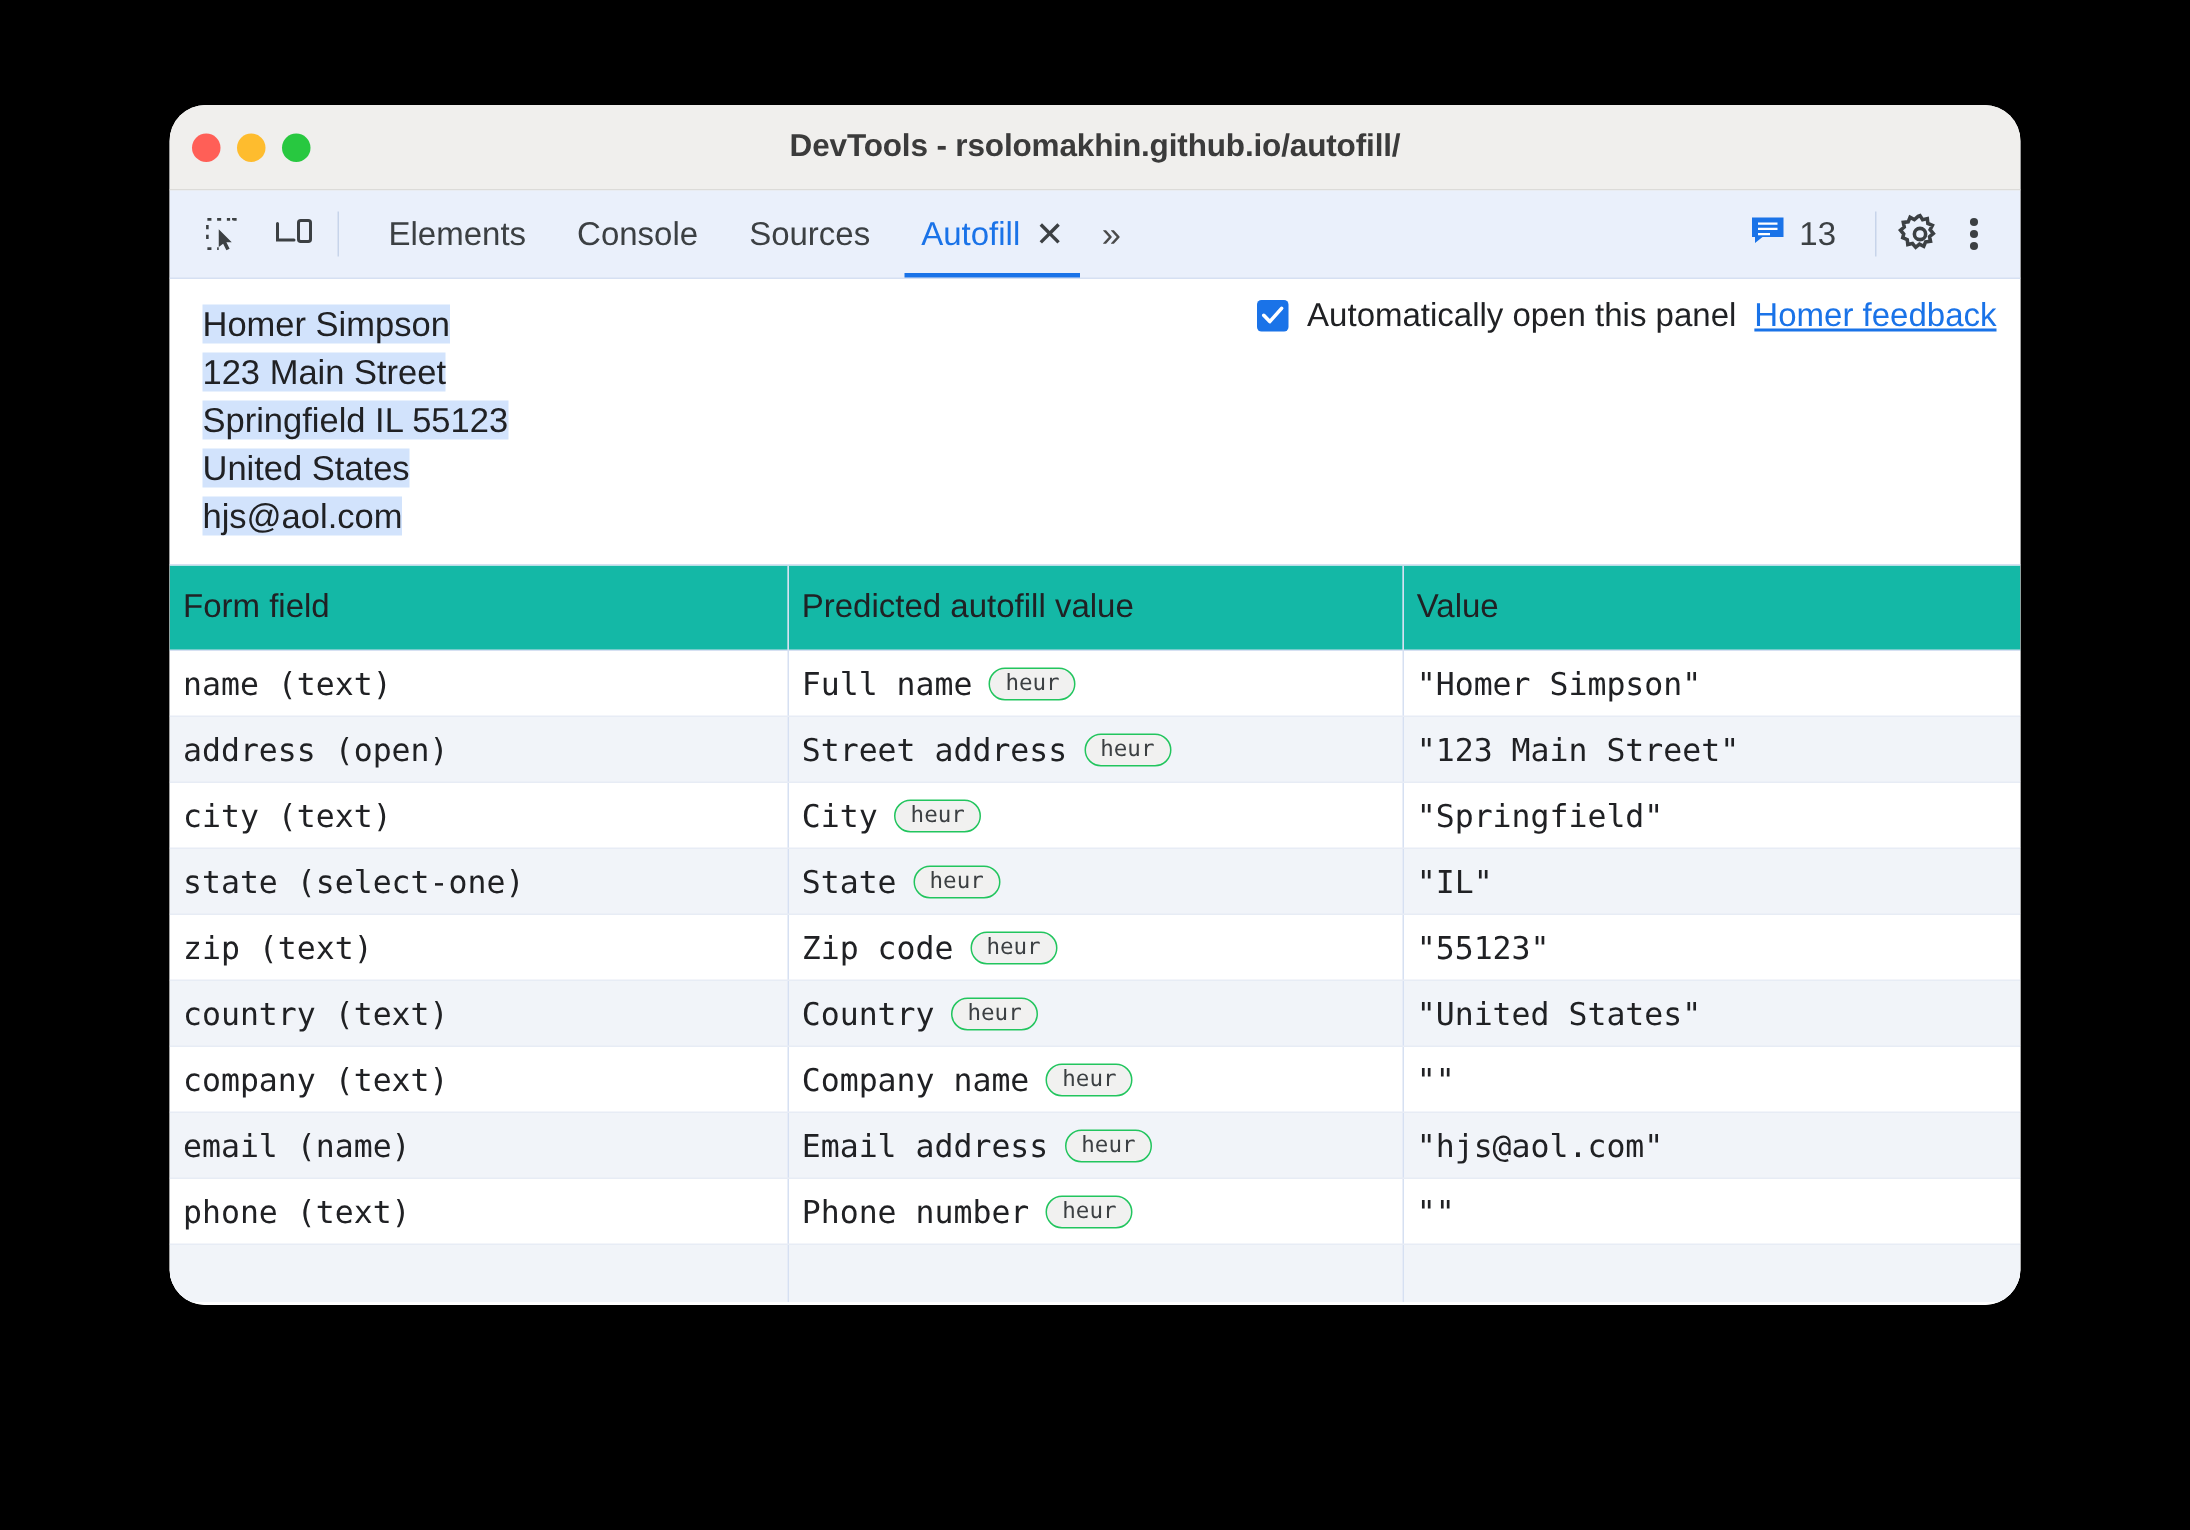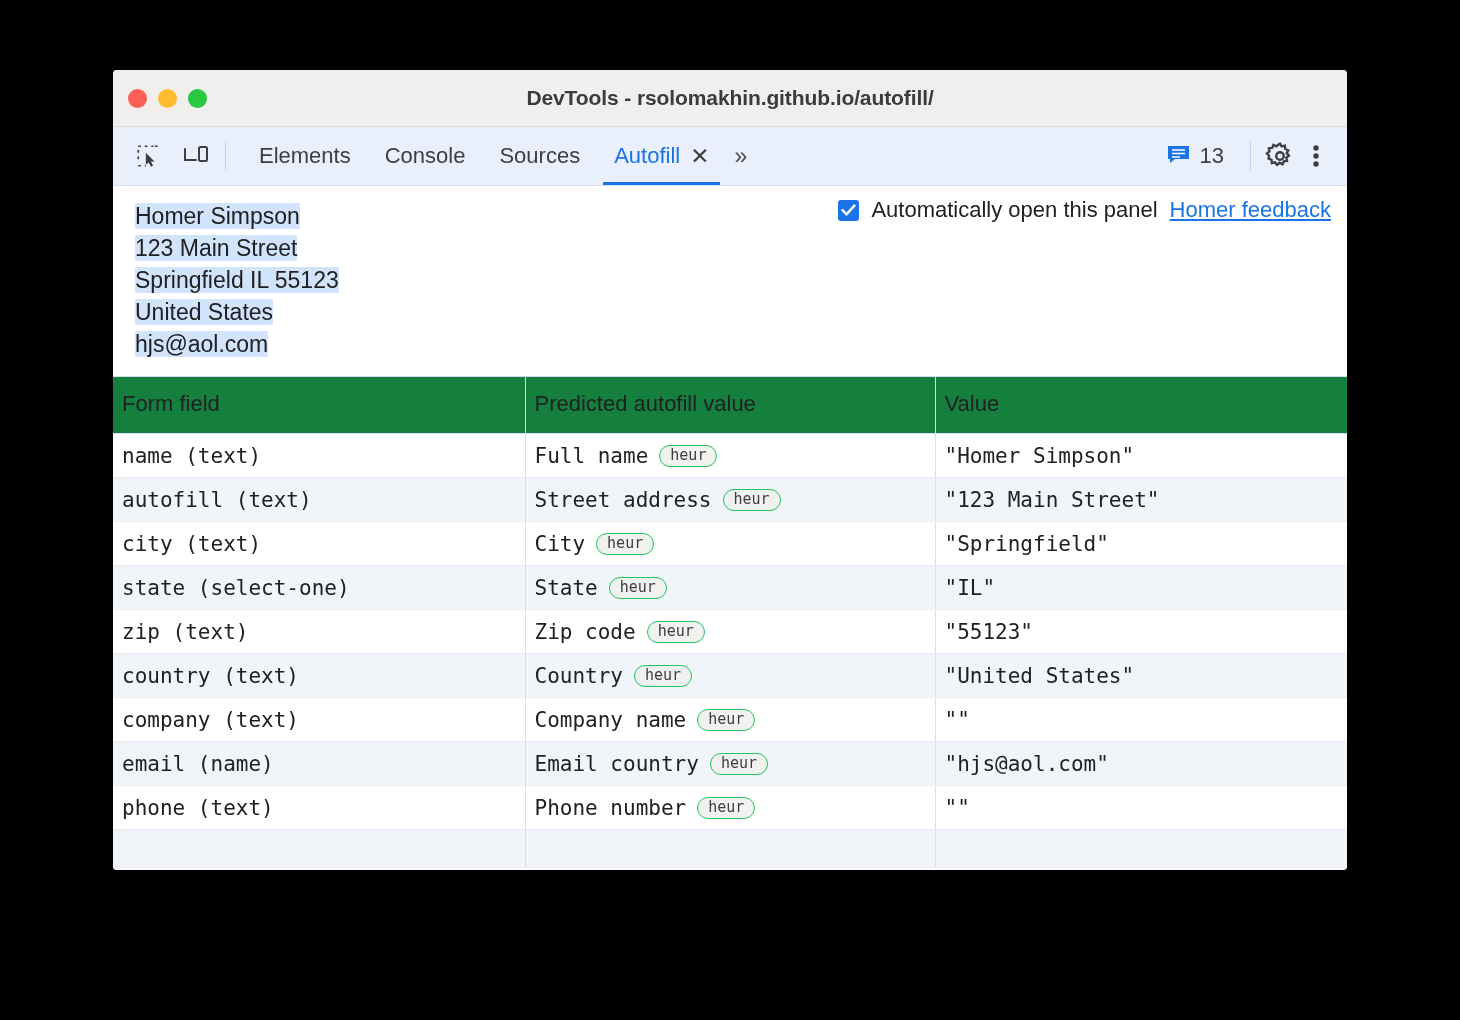--- a/index.html
+++ b/index.html
@@ -12,21 +12,21 @@
     font-family: "Liberation Sans", sans-serif;
   }
 
   #window {
     position: absolute;
     left: 113px;
     top: 70px;
     width: 1234px;
     height: 800px;
     background: #ffffff;
-    border-radius: 4px;
+    border-radius: 24px;
     overflow: hidden;
     box-shadow: 0 4px 24px rgba(0,0,0,0.35);
     display: flex;
     flex-direction: column;
   }
 
   
   .titlebar {
     height: 56px;
     min-height: 56px;
@@ -204,21 +204,21 @@
   table.grid {
     width: 100%;
     border-collapse: collapse;
     table-layout: fixed;
   }
   table.grid col.c1 { width: 412px; }
   table.grid col.c2 { width: 410px; }
   table.grid col.c3 { width: 412px; }
 
   table.grid th {
-    background: #15803d;
+    background: #14b8a6;
     text-align: left;
     font-weight: normal;
     font-size: 22px;
     color: #202124;
     padding: 14px 0 16px 9px;
     border-bottom: 1px solid #d6e0f2;
     border-right: 1px solid #d6e0f2;
     font-family: "Liberation Sans", sans-serif;
   }
   table.grid th:last-child { border-right: none; }
@@ -373,21 +373,21 @@
           <td>name (text)</td>
           <td>
             <span class="pred-cell">
               <span>Full name</span>
               <span class="badge">heur</span>
             </span>
           </td>
           <td>"Homer Simpson"</td>
         </tr>
         <tr>
-          <td>autofill (text)</td>
+          <td>address (open)</td>
           <td>
             <span class="pred-cell">
               <span>Street address</span>
               <span class="badge">heur</span>
             </span>
           </td>
           <td>"123 Main Street"</td>
         </tr>
         <tr>
           <td>city (text)</td>
@@ -436,21 +436,21 @@
               <span>Company name</span>
               <span class="badge">heur</span>
             </span>
           </td>
           <td>""</td>
         </tr>
         <tr>
           <td>email (name)</td>
           <td>
             <span class="pred-cell">
-              <span>Email country</span>
+              <span>Email address</span>
               <span class="badge">heur</span>
             </span>
           </td>
           <td>"hjs@aol.com"</td>
         </tr>
         <tr>
           <td>phone (text)</td>
           <td>
             <span class="pred-cell">
               <span>Phone number</span>

